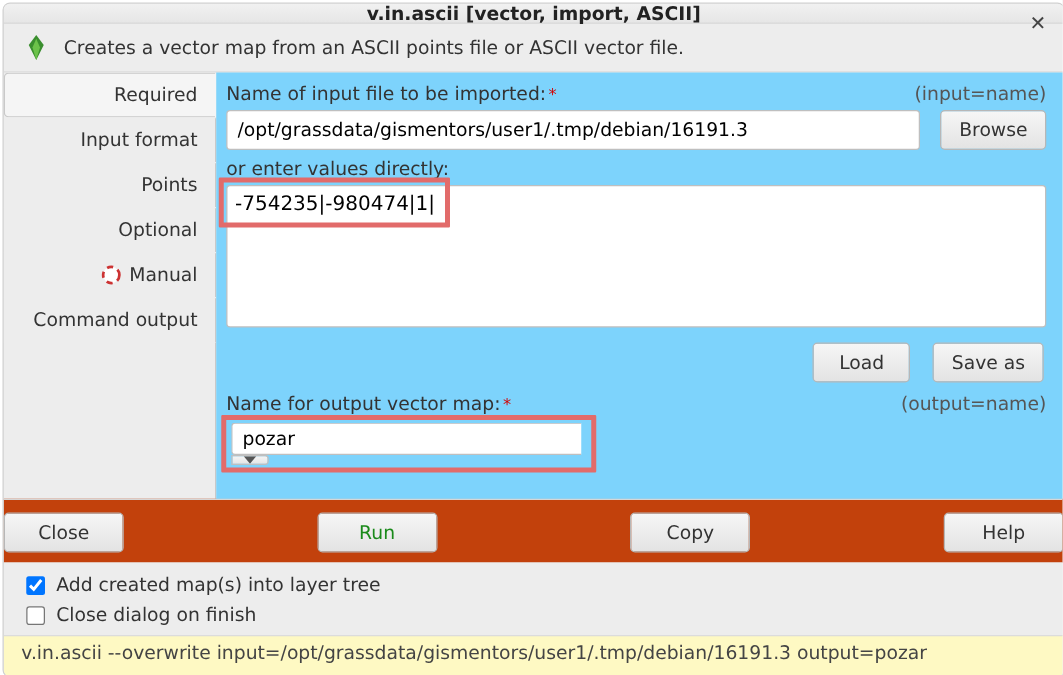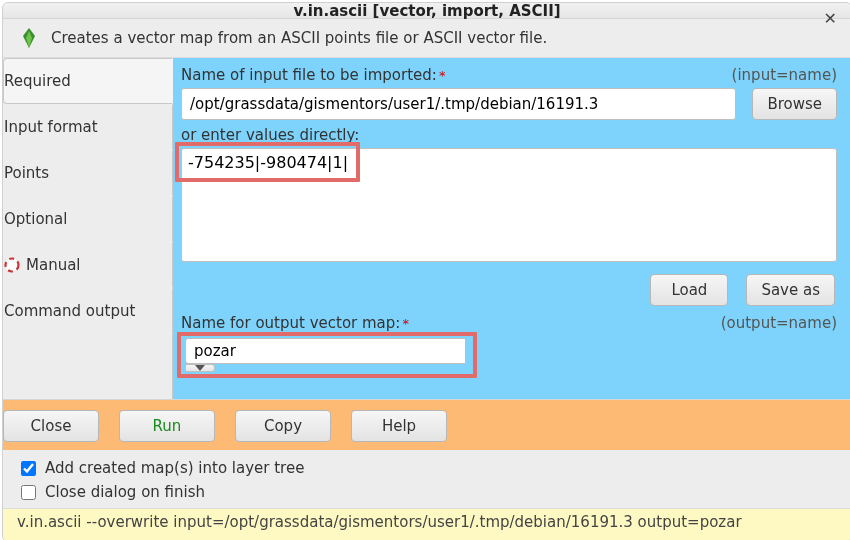--- a/index.html
+++ b/index.html
@@ -5,40 +5,40 @@
   * { box-sizing: border-box; font-family: "DejaVu Sans", "Liberation Sans", sans-serif; }
   body { margin: 0; background: #fff; }
   .window { width: 850px; height: 540px; border: 1px solid #d0d0d0; border-radius: 6px; background: #ededed; display: flex; flex-direction: column; overflow: hidden; margin: 2px;}
   .titlebar { height: 16px; background: linear-gradient(#f1f1f1,#e6e6e6); display: flex; align-items: center; position: relative; border-bottom: 1px solid #d6d6d6;}
   .titlebar .title { flex: 1; text-align: center; font-weight: bold; font-size: 15px; color: #222;}
   .titlebar .close { position: absolute; right: 14px; top: 6px; font-size: 16px; color: #444; cursor: pointer;}
   .desc-row { display: flex; align-items: center; padding: 7px 14px 7px 14px; font-size: 15px; color: #333; }
   .desc-row .logo { width: 24px; height: 24px; margin-right: 10px; }
   .body-area { flex: 1; display: flex; background: #ededed; border-top: 1px solid #dcdcdc;}
   .tabs-col { width: 170px; display: flex; flex-direction: column; }
-  .tab { height: 46px; display: flex; align-items: center; justify-content: flex-start; padding-right: 14px; font-size: 15px; color: #333; border: 1px solid transparent; border-right: 1px solid #c9c9c9; background: #ededed; cursor: pointer;}
+  .tab { height: 36px; display: flex; align-items: center; justify-content: flex-end; padding-right: 14px; font-size: 15px; color: #333; border: 1px solid transparent; border-right: 1px solid #c9c9c9; background: #ededed; cursor: pointer;}
   .tab.active { background: #f5f5f5; border: 1px solid #c9c9c9; border-right: 1px solid #f5f5f5; border-top-left-radius: 4px; border-bottom-left-radius: 4px;}
   .tab .ticon { width: 16px; height: 16px; margin-right: 6px; }
   .tabs-spacer { flex: 1; border-right: 1px solid #c9c9c9;}
   .content { flex: 1; background: #7dd3fc; padding: 6px 14px 0 8px; display: flex; flex-direction: column; position: relative;}
   .fld-label { font-size: 15px; color: #333; margin: 2px 0 4px 0; display: flex; align-items: baseline;}
   .fld-label .star { color: #d20000; font-size: 13px; margin-left: 2px; vertical-align: super;}
   .hint { font-size: 15px; color: #555; margin-left: auto;}
   .row { display: flex; gap: 16px; align-items: center; }
   input.txt, .combo input { height: 32px; border: 1px solid #bfbfbf; background: #fff; font-size: 15px; padding: 0 8px; border-radius: 3px; }
   textarea { width: 100%; border: 1px solid #bfbfbf; background: #fff; font-size: 16px; padding: 4px 6px; border-radius: 3px; resize: none; font-family: inherit; line-height: 1.3;}
   .btn { height: 32px; min-width: 78px; padding: 0 14px; background: linear-gradient(#f6f6f6,#e3e3e3); border: 1px solid #b7b7b7; border-radius: 4px; font-size: 15px; color: #333; cursor: pointer; }
   .btn.run { color: #1a8a1a; font-weight: 500;}
   .button-strip { display: flex; justify-content: flex-end; gap: 18px; padding-right: 2px; margin: 8px 0 6px 0;}
   .combo { display: flex; height: 34px; flex-direction: column;}
   .combo input { flex: 1; border-top-right-radius: 0; border-bottom-right-radius: 0; border-right: none;}
   .combo .dd { width: 30px; border: 1px solid #bfbfbf; background: linear-gradient(#f5f5f5,#e5e5e5); border-top-right-radius: 3px; border-bottom-right-radius: 3px; display:flex; align-items:center; justify-content:center; cursor:pointer;}
   .outbox { padding: 2px 4px; }
   .hl { border: 4px solid #e26b6a; position: absolute; pointer-events: none; z-index: 5; border-radius:1px;}
-  .footer { display: flex; justify-content: flex-start; gap: 20px; padding: 10px 0 8px 0; border-top: 1px solid #d6d6d6; background: #fdba74;}
+  .footer { display: flex; justify-content: space-between; gap: 20px; padding: 10px 0 8px 0; border-top: 1px solid #d6d6d6; background: #c2410c;}
   .checks { padding: 6px 14px 4px 14px; font-size: 15px; color: #333; background:#ededed;}
   .checks label { display: flex; align-items: center; gap: 6px; height: 24px;}
   .checks input[type=checkbox]{ width:15px; height:15px;}
   .cmdline { padding: 4px 14px 10px 14px; font-size: 15px; color: #444; background:#fef9c3; white-space: nowrap; overflow: hidden; text-overflow: ellipsis; border-top: 1px solid #dcdcdc;}
 </style>
 </head>
 <body>
 
 <div class="window">
 

